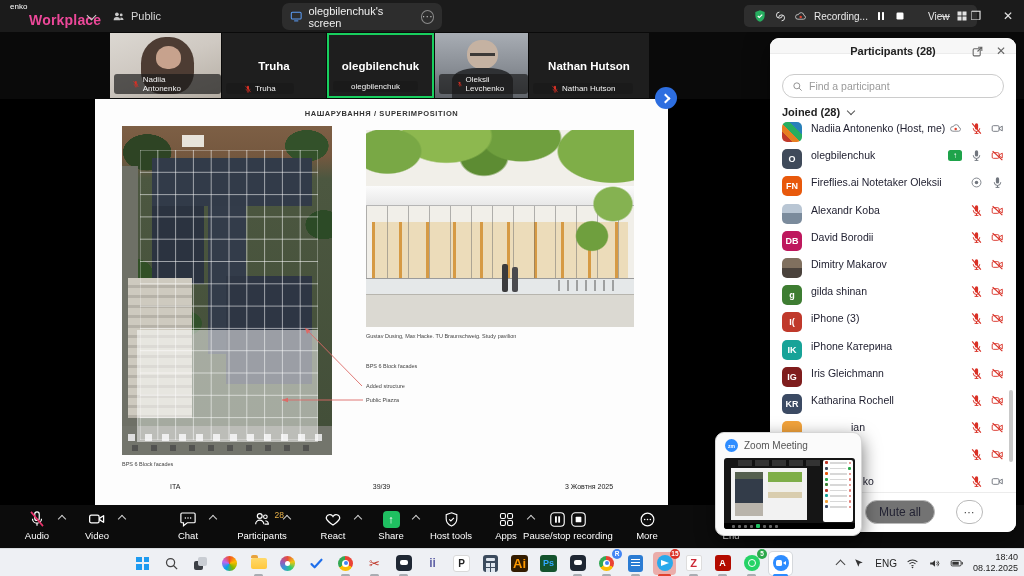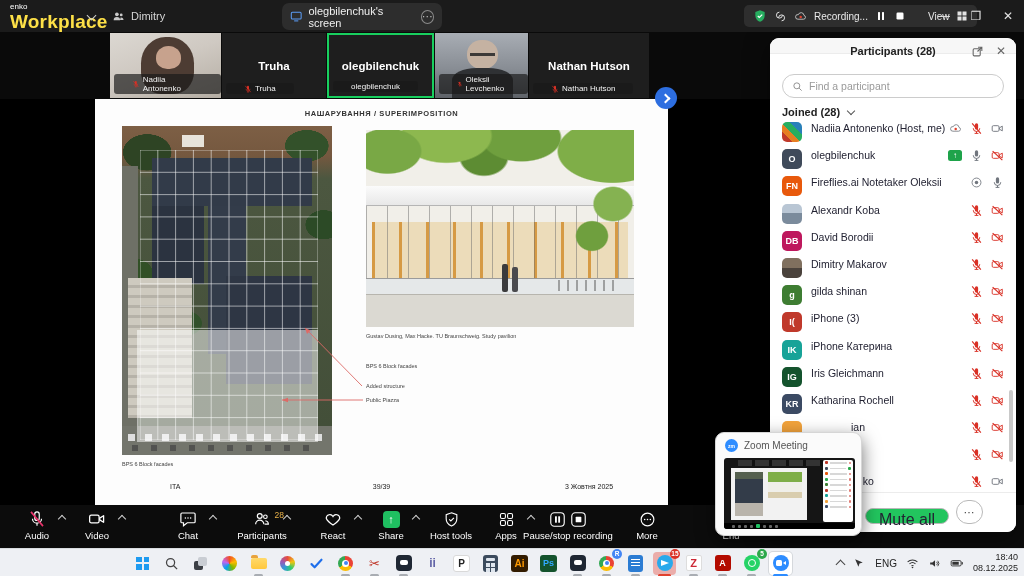--- a/index.html
+++ b/index.html
@@ -5,21 +5,21 @@
   * { box-sizing: border-box; margin: 0; padding: 0; }
   html,body { background:#000; }
   .screen {
     position:relative; width:1024px; height:576px; overflow:hidden;
     font-family:"Liberation Sans", sans-serif; background:#000; color:#fff;
   }
   
   .titlebar { position:absolute; left:0; top:0; width:1024px; height:32px; background:#1b1b1b; z-index:50; }
   .logo { position:absolute; left:10px; top:3px; line-height:1; cursor:default; }
   .logo .sm { font-size:8px; color:#fff; display:block; margin-bottom:1px; }
-  .logo .lg { font-size:19px; font-weight:bold; color:#fde047; letter-spacing:.2px; }
+  .logo .lg { font-size:14px; font-weight:bold; color:#ec4899; letter-spacing:.2px;margin-left:19px; }
   .chev { display:inline-block; width:7px; height:7px; border-left:1.4px solid #cfcfcf; border-top:1.4px solid #cfcfcf; }
   .chev.down { transform:rotate(-135deg); }
   .logo-chev { position:absolute; left:88px; top:12px; }
   .tab-meeting { position:absolute; left:112px; top:0; height:32px; display:flex; align-items:center; gap:6px; color:#d6d6d6; font-size:11px; }
   .tab-screen { position:absolute; left:282px; top:3px; height:27px; width:160px; background:#2d2d2d; border-radius:7px;
     display:flex; align-items:center; gap:6px; padding:0 8px; font-size:11px; color:#f0f0f0; }
   .tab-screen .ell { margin-left:auto; color:#bbb; font-size:11px; border:1px solid #8a8a8a; border-radius:50%; width:14px; height:14px; line-height:11px; text-align:center; }
   .tpill { position:absolute; left:744px; top:5px; height:22px; background:#2e2e2e; border-radius:5px; display:flex; align-items:center; gap:7px; padding:0 9px; }
   .tpill .txt { font-size:10px; color:#e9e9e9; }
   .tpill .view-gap { width:8px; }
@@ -124,26 +124,26 @@
   .pics { margin-left:auto; display:flex; align-items:center; gap:8px; }
   .ric { width:13px; height:13px; }
   .red { color:#d93025; } .gray { color:#70757d; }
   .share-badge { width:14px; height:11px; background:#1ea34a; border-radius:2.5px; color:#fff; font-size:8px; line-height:11px; text-align:center; font-weight:bold; }
   .av1 { background:linear-gradient(45deg,#c03a2b 0 25%,#e67e22 25% 45%,#27ae60 45% 70%,#2980b9 70% 100%); }
   .av2 { background:#3f4a5a; } .av3 { background:#e8590c; }
   .av4 { background:linear-gradient(180deg,#b9c6d4 0 45%,#7b8b9c 45% 100%); }
   .av5 { background:#be185d; }
   .av6 { background:linear-gradient(180deg,#80705f 0 50%,#4a423c 50% 100%); }
   .av7 { background:#3e7d32; } .av8 { background:#c0392b; } .av9 { background:#17a398; }
-  .av10 { background:#14532d; } .av11 { background:#3b4a63; } .av12 { background:#f2a33c; }
+  .av10 { background:#7f1d1d; } .av11 { background:#3b4a63; } .av12 { background:#f2a33c; }
   .av13 { background:#9aa0a6; } .av14 { background:#9aa0a6; }
   .p-scroll { position:absolute; right:3px; top:352px; width:4px; height:72px; background:#c9c9c9; border-radius:2px; }
   .p-foot { position:absolute; left:0; right:0; bottom:0; height:40px; border-top:1px solid #ececec; background:#fff; }
-  .btn-muteall { position:absolute; left:95px; bottom:8px; height:16px; padding:0 13px; border:1px solid #b9b9b9; border-radius:13px;
-    background:#22c55e; font-size:16px; color:#232333; line-height:22px; }
+  .btn-muteall { position:absolute; left:95px; bottom:8px; height:24px; padding:0 13px; border:1px solid #b9b9b9; border-radius:13px;
+    background:#737373; font-size:12px; color:#232333; line-height:22px; }
   .btn-pmore { position:absolute; left:186px; bottom:8px; width:27px; height:24px; border:1px solid #b9b9b9; border-radius:13px;
     background:#fff; text-align:center; line-height:20px; color:#444; font-size:11px; letter-spacing:1px; }
   
   .toolbar { position:absolute; left:0; top:505px; width:1024px; height:43px; background:#0c0c0c; z-index:8; }
   .tb-item { position:absolute; top:3px; width:76px; margin-left:-38px; text-align:center; }
   .tb-ico { height:20px; display:flex; align-items:flex-end; justify-content:center; }
   .tb-lab { font-size:9.5px; color:#fff; margin-top:2px; white-space:nowrap; }
   .tb-caret { position:absolute; top:8px; right:10px; width:6px; height:6px; border-left:1.4px solid #cfcfcf; border-top:1.4px solid #cfcfcf; transform:rotate(45deg); }
   .tb-badge { position:absolute; top:2px; right:16px; font-size:8.5px; color:#e8b14a; }
   .share-sq { width:17px; height:17px; background:#1fbf61; border-radius:4px; color:#fff; font-size:11px; font-weight:bold; line-height:17px; }
@@ -191,21 +191,21 @@
   .mini-badge { position:absolute; top:-3px; right:-4px; min-width:10px; height:10px; border-radius:5px; background:#d93025; color:#fff;
     font-size:6.5px; line-height:10px; text-align:center; padding:0 1.5px; font-weight:bold; }
   .mini-badge.blue { background:#4285f4; } .mini-badge.green { background:#2ba84a; }
   .ic-darkapp { width:16px; height:16px; background:#1f2733; border-radius:4px; position:relative; }
   .ic-darkapp::before { content:""; position:absolute; left:4px; top:4.5px; width:8px; height:5.5px; background:#fff; border-radius:2px; }
   .ic-teams { color:#6264a7; font-weight:bold; font-size:12px; }
   .ic-white { width:17px; height:17px; background:#fff; border:1px solid #d9d9d9; border-radius:3px; text-align:center; font-weight:bold; }
   .ic-calc { width:15px; height:17px; background:#3c4b5d; border-radius:3px; position:relative; }
   .ic-calc::before { content:""; position:absolute; left:3px; top:3px; right:3px; height:3px; background:#dfe6ee; border-radius:1px; }
   .ic-calc::after { content:""; position:absolute; left:3px; top:8px; width:4px; height:4px; background:#dfe6ee; box-shadow:5px 0 #dfe6ee, 0 5px #dfe6ee, 5px 5px #dfe6ee; }
-  .ic-ai { width:17px; height:17px; background:#331c00; color:#ff9a00; font-size:10px; font-weight:bold; border-radius:3px; line-height:17px; text-align:center; }
+  .ic-ai { width:17px; height:17px; background:#331c00; color:#ff9a00; font-size:13px; font-weight:bold; border-radius:3px; line-height:17px; text-align:center; }
   .ic-ps { width:17px; height:17px; background:#14532d; color:#31a8ff; font-size:9px; font-weight:bold; border-radius:3px; line-height:17px; text-align:center; }
   .ic-notes { width:15px; height:17px; background:#2b7cd3; border-radius:3px; position:relative; }
   .ic-notes::before { content:""; position:absolute; left:3px; top:4px; right:3px; height:1.5px; background:#fff; box-shadow:0 3px #fff, 0 6px #fff; }
   .ic-tgram { width:16px; height:16px; border-radius:50%; background:#29a9eb; position:relative; }
   .ic-tgram::before { content:""; position:absolute; left:4px; top:5px; border-left:8px solid #fff; border-top:3px solid transparent; border-bottom:3px solid transparent; }
   .ic-z { width:16px; height:16px; background:#fff; border:1px solid #ddd; color:#cc2936; font-weight:bold; font-size:11px; line-height:15px; text-align:center; border-radius:2px; }
   .ic-pdf { width:16px; height:16px; background:#b30b00; border-radius:3px; color:#fff; font-size:9px; font-weight:bold; line-height:16px; text-align:center; }
   .ic-wa { width:16px; height:16px; border-radius:50%; background:#25d366; position:relative; }
   .ic-wa::before { content:""; position:absolute; inset:4px; border:1.8px solid #fff; border-radius:50%; }
   .ic-zoomapp { width:16px; height:16px; border-radius:50%; background:#2d8cff; position:relative; }
@@ -263,21 +263,21 @@
       <span class="lg">Workplace</span>
     </div>
     <span class="chev down logo-chev"></span>
     <div class="tab-meeting">
       <svg class="tico" viewBox="0 0 24 24" style="width:13px;height:13px;color:#c9c9c9">
         <circle cx="9" cy="8" r="3.4" fill="currentColor"></circle>
           <path d="M3 19a6 6 0 0 1 12 0z" fill="currentColor"></path>
         <circle cx="17" cy="9" r="2.6" fill="currentColor"></circle>
           <path d="M14.8 18.5h6.5a5 5 0 0 0-5.4-4.8z" fill="currentColor"></path>
       </svg>
-      <span>Dimitry</span>
+      <span>Public</span>
     </div>
     <div class="tab-screen">
       <svg viewBox="0 0 24 24" style="width:13px;height:13px;color:#5b9cf5">
         <rect x="2.5" y="4" width="19" height="13" rx="2" fill="none" stroke="currentColor" stroke-width="2"></rect>
         <line x1="8" y1="20.5" x2="16" y2="20.5" stroke="currentColor" stroke-width="2"></line>
       </svg>
       <span>olegbilenchuk's screen</span>
       <span class="ell">⋯</span>
     </div>
     <div class="tpill">

